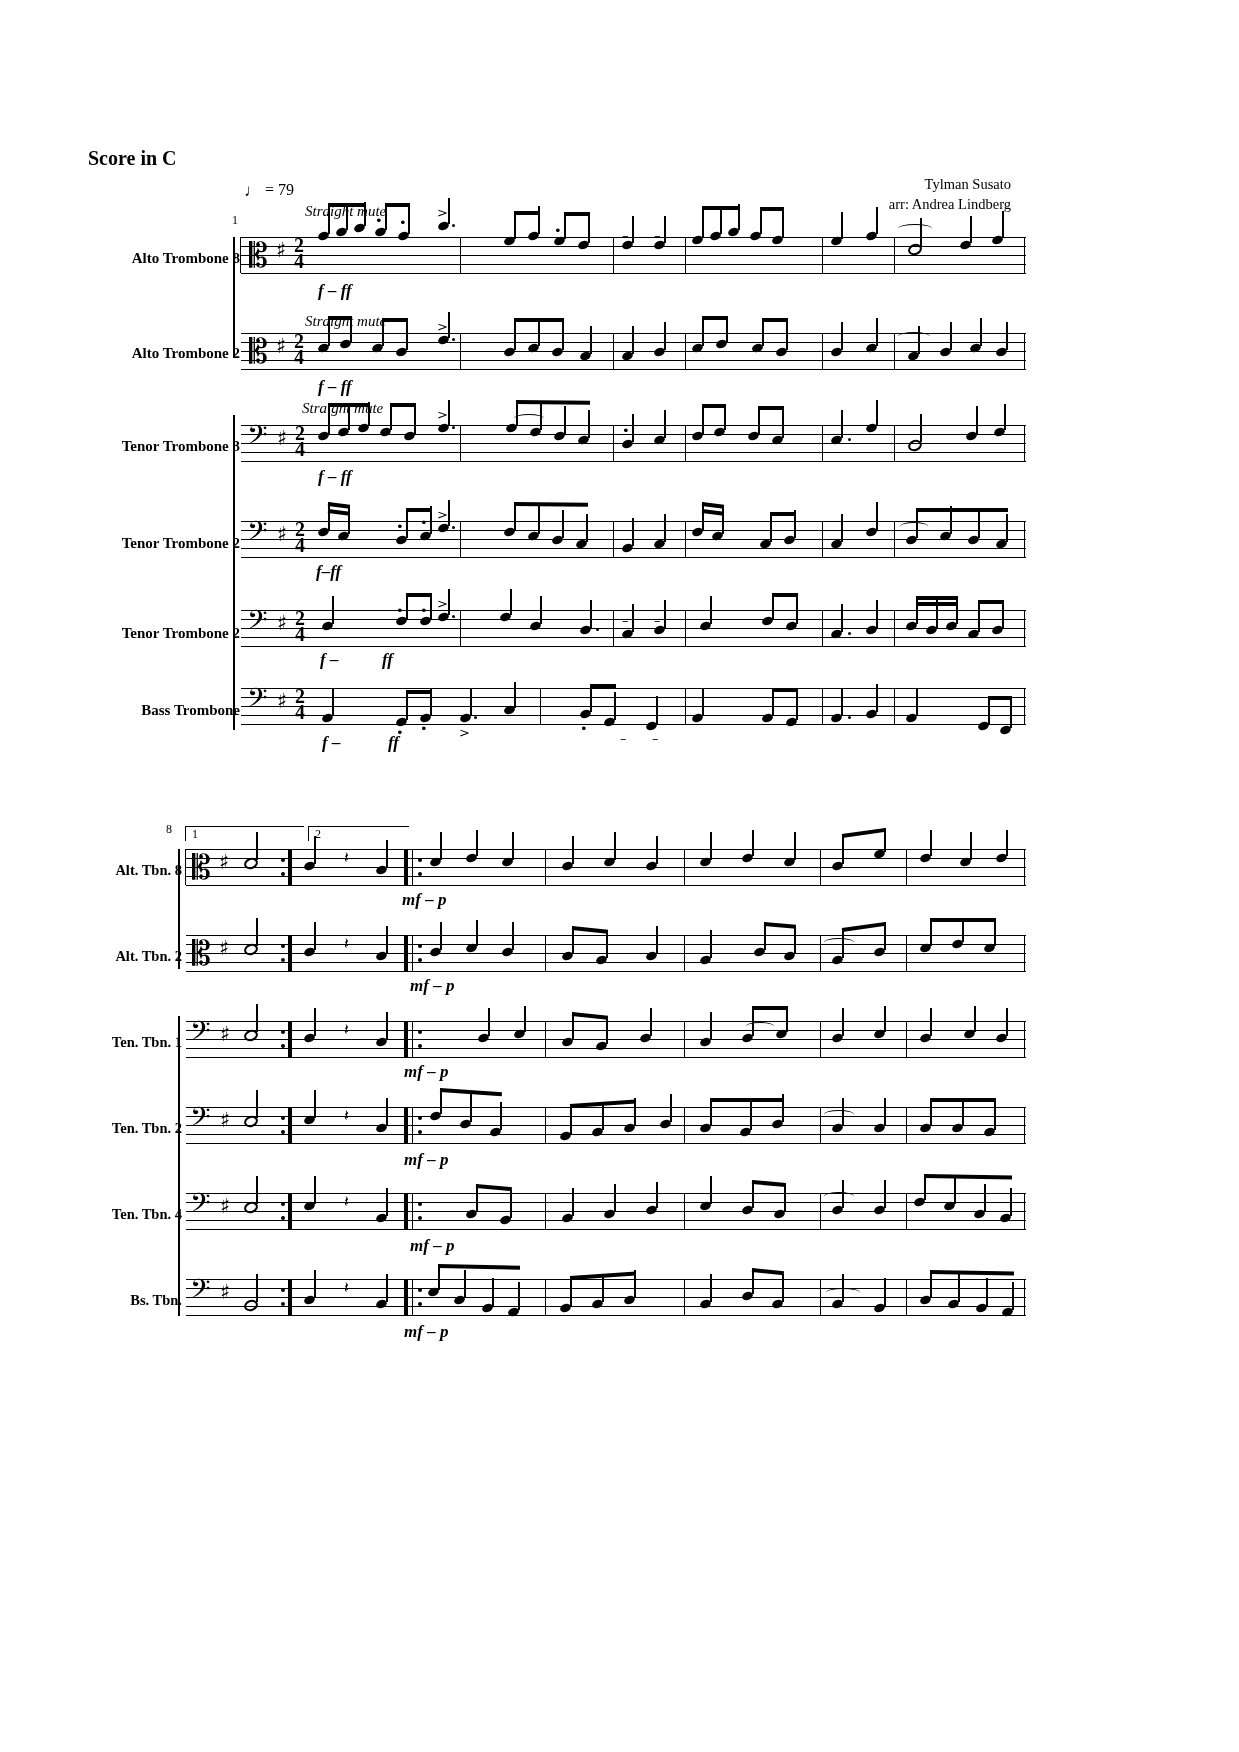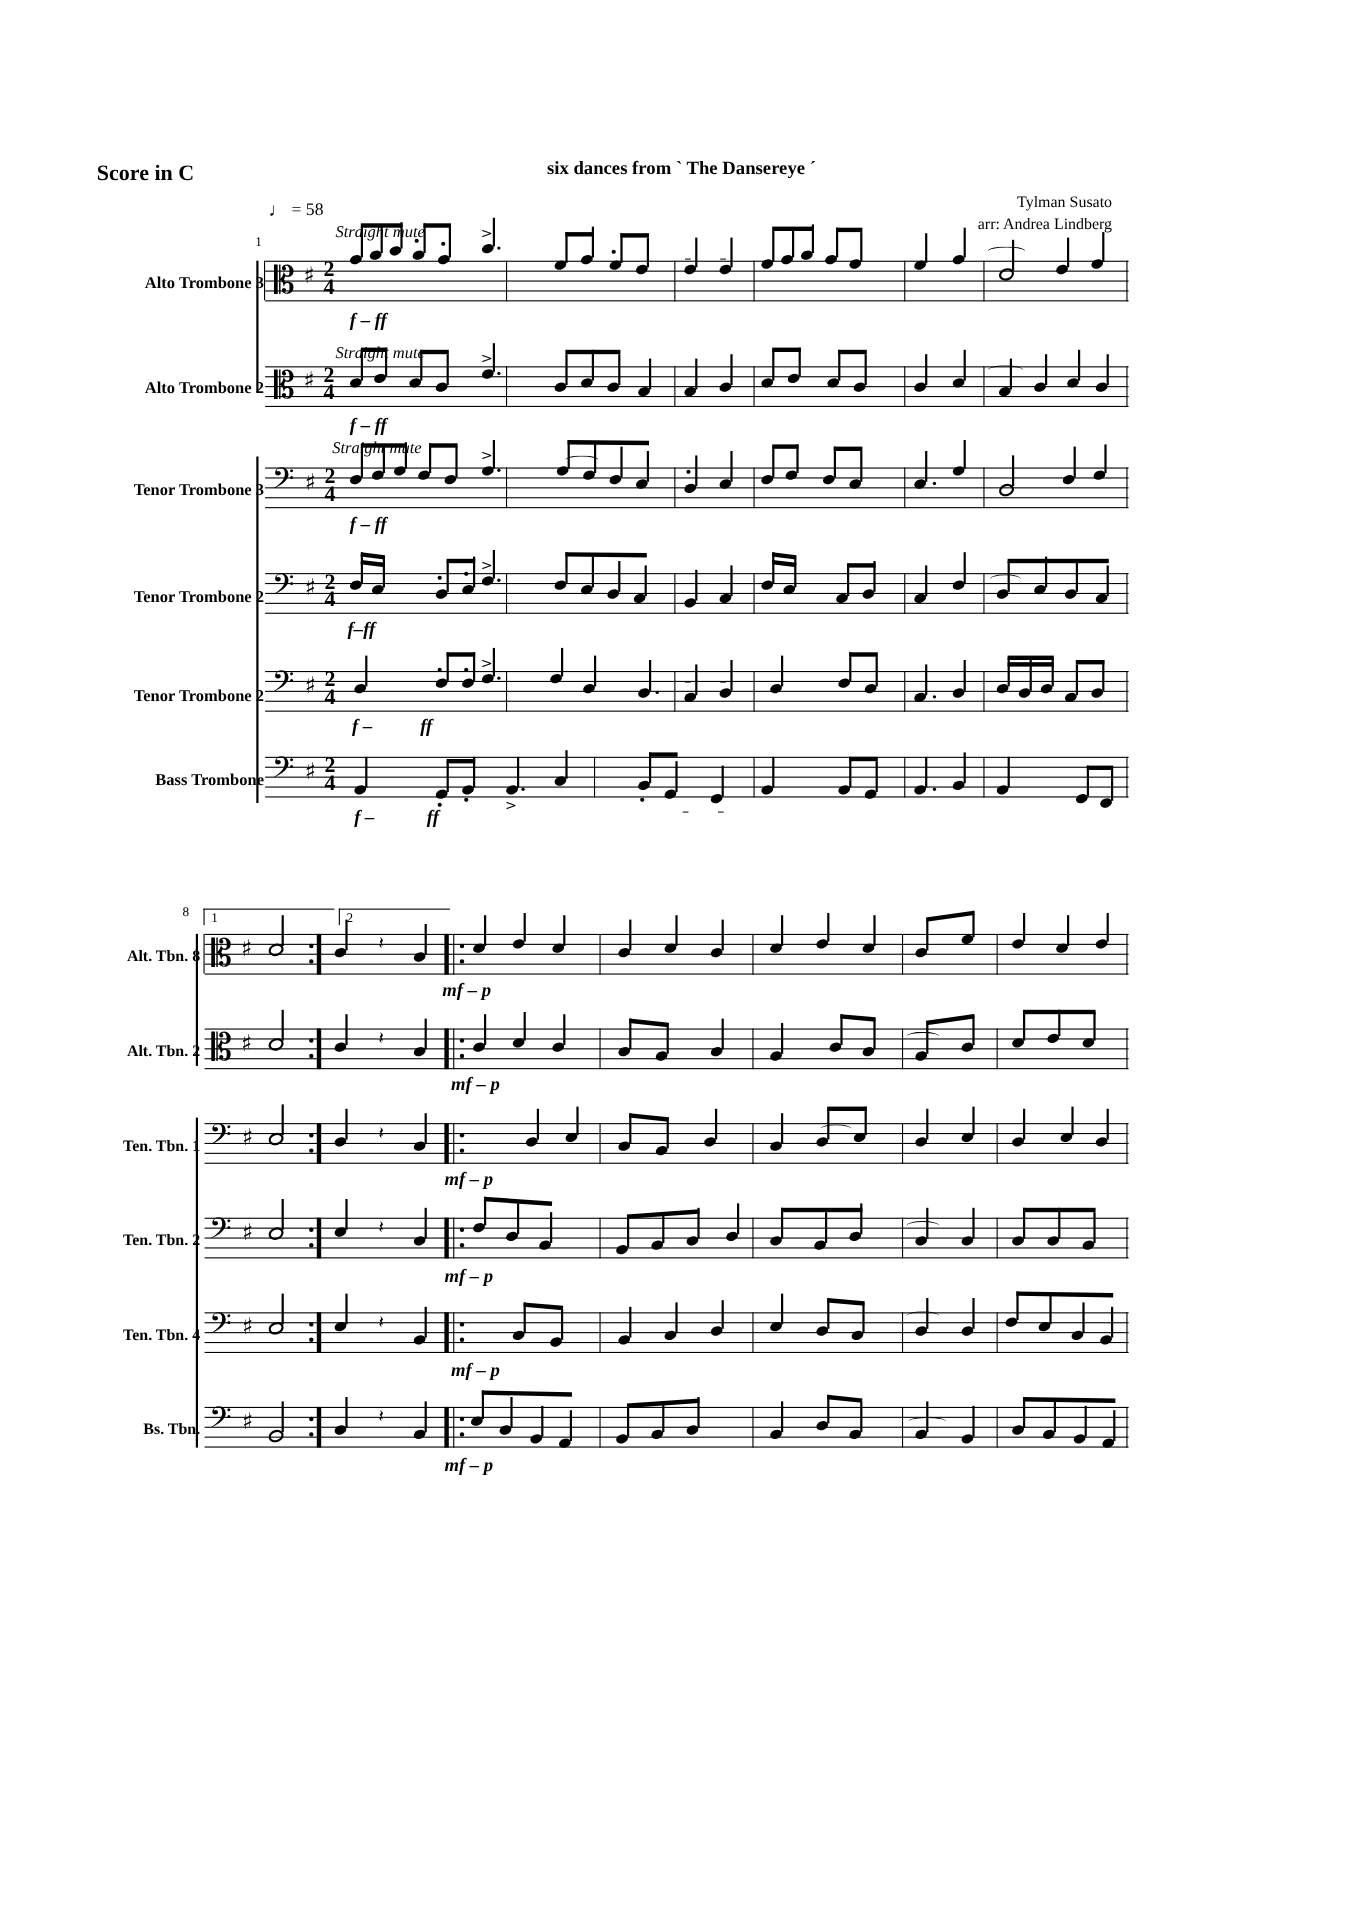--- a/index.html
+++ b/index.html
@@ -210,40 +210,39 @@
     position: absolute;
     font-size: 12px;
     font-family: "Liberation Serif", serif;
   }
 </style>
 </head>
 <body>
 
 <div class="page">
 
-  <div class="subtitle">six dances from ` The Dansereye ´</div>
   <div class="score-in-c">Score in C</div>
   <div class="composer">
     <div>Tylman Susato</div>
     <div>arr: Andrea Lindberg</div>
   </div>
   <div class="tempo">
     <span class="qnote">♩</span>
-    <span>= 58</span>
+    <span>= 79</span>
   </div>
 
   <div>
 
     <div class="measnum" style="left:232px; top:213px;">1</div>
 
     <div class="sysline" style="left:233px; top:237px; height:120px;"></div>
     <div class="sysline" style="left:233px; top:415px; height:315px;"></div>
     <div class="barline" style="left:240px; top:237px; height:36px;"></div>
 
-    <div class="instr-label" style="left:62px; top:250px; width:178px;">Alto Trombone 3</div>
+    <div class="instr-label" style="left:62px; top:250px; width:178px;">Alto Trombone 8</div>
     <div class="staff" style="left:241px; top:237px; width:785px;">
       <div class="line"></div>
         <div class="line"></div>
         <div class="line"></div>
         <div class="line"></div>
         <div class="line"></div>
     </div>
     <div class="clef-glyph" style="left:249px; top:238px; font-size:34px;">𝄡</div>
     <div class="keysig" style="left:276px; top:240px;">♯</div>
     <div class="meter" style="left:291px; top:237px; width:16px;">

